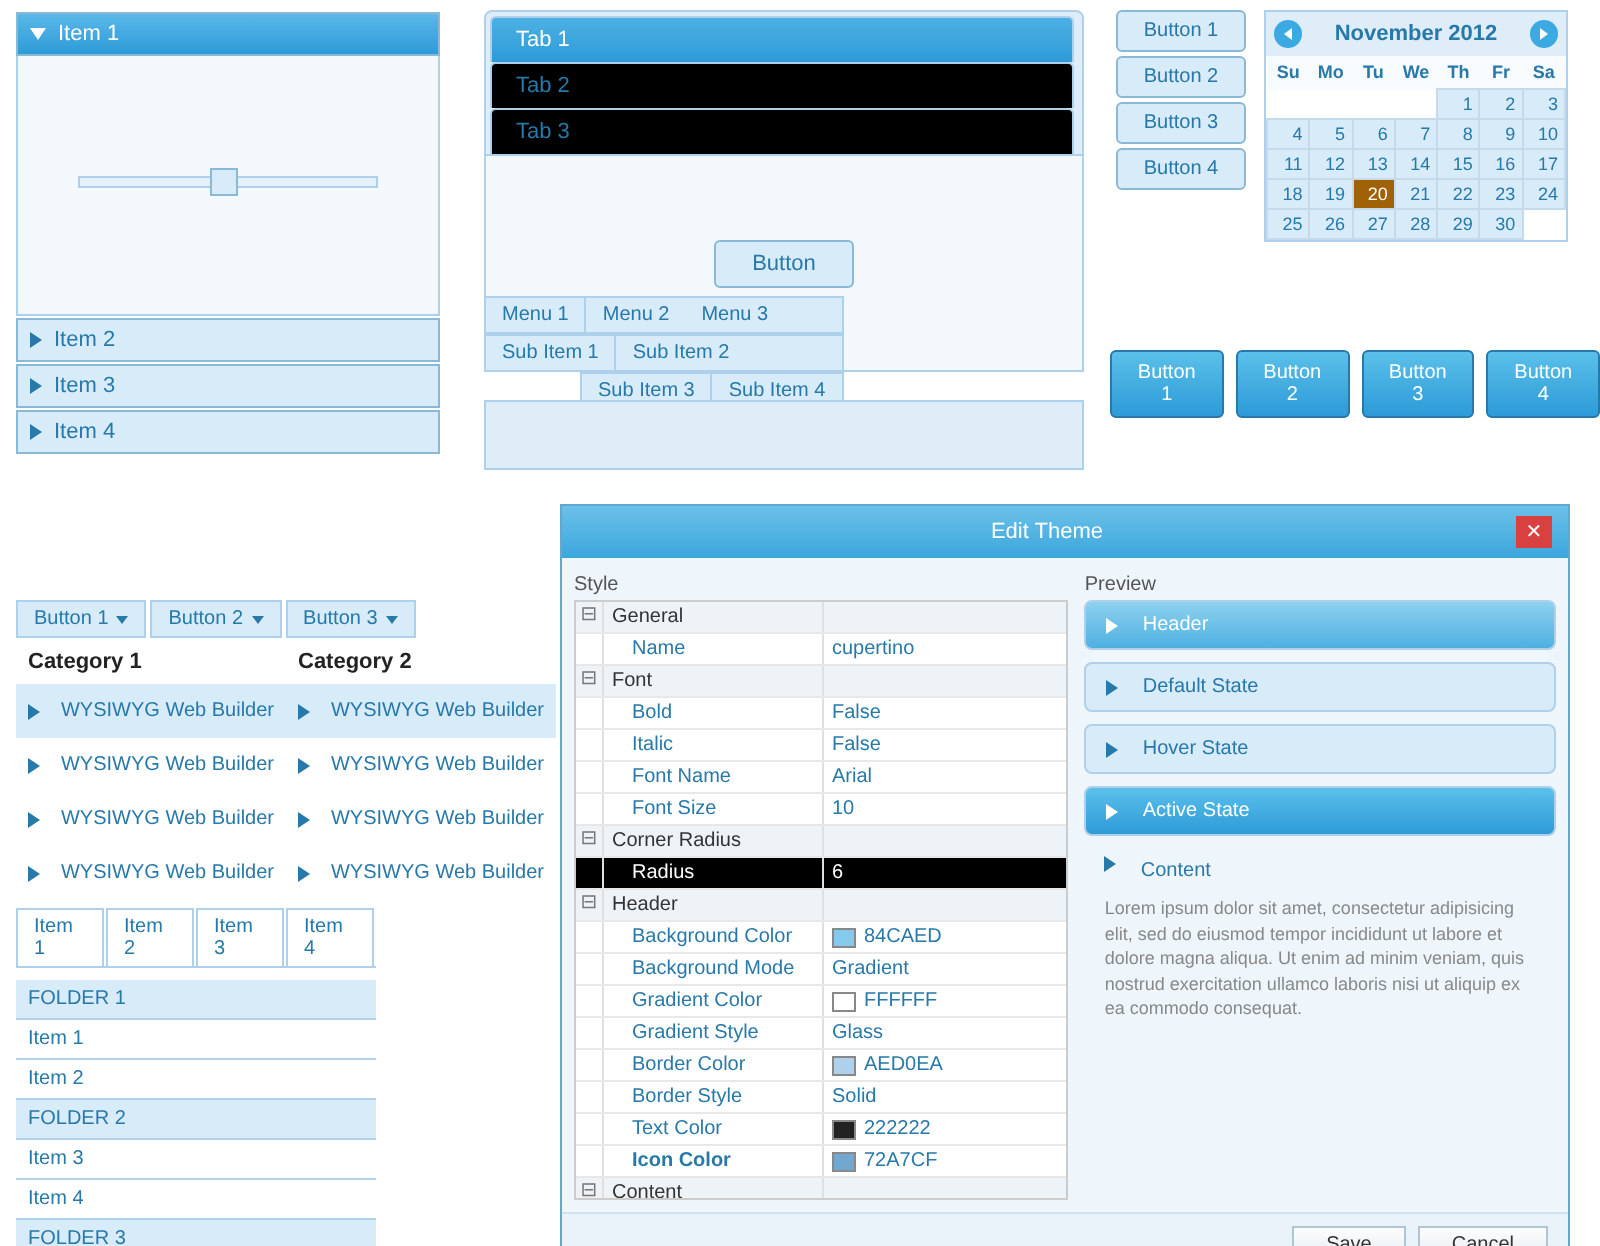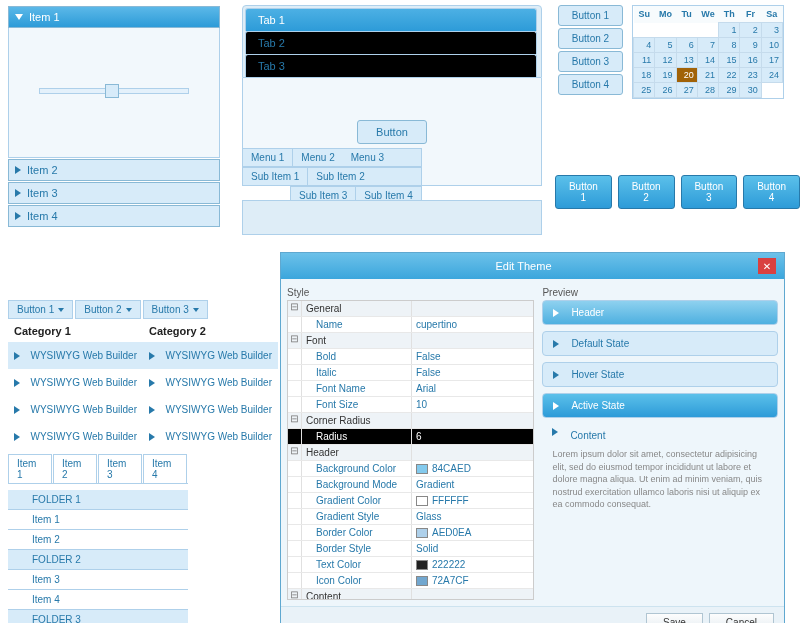--- a/index.html
+++ b/index.html
@@ -47,21 +47,21 @@
 .category-grid { position: absolute; left: 8px; top: 320px; width: 270px; }
 .cat-cols { display: flex; }
 .cat-col { flex: 1; }
 .cat-head { font-weight: bold; color: #222; font-size: 11px; padding: 5px 6px; }
 .cat-item { padding: 8px 6px; font-size: 10px; color: #2779aa; display: flex; align-items: center; gap: 4px; cursor: pointer; justify-content: flex-end; }
 .cat-item.first { background: #d7ebf9; }
 .cat-item .tri-right { border-left-color: #2779aa; }
 .tab-row-small { position: absolute; left: 8px; top: 454px; display: flex; border-bottom: 1px solid #aed0ea; width: 180px; }
 .tab-sm { padding: 3px 8px; border: 1px solid #aed0ea; border-bottom: none; margin-right: 1px; font-size: 10px; color: #2779aa; cursor: pointer; }
 .folder-list { position: absolute; left: 8px; top: 490px; width: 180px; }
-.folder-item { padding: 4px 24px; border-bottom: 1px solid #aed0ea; font-size: 10px; color: #2779aa; cursor: pointer; }
+.folder-item { padding: 4px 6px; border-bottom: 1px solid #aed0ea; font-size: 10px; color: #2779aa; cursor: pointer; }
 .folder-item.folder { background: #d7ebf9; font-weight: normal; }
 .dialog { position: absolute; left: 280px; top: 252px; width: 505px; border: 1px solid #5fa8d0; background: #eef6fb; }
 .dlg-title { background: linear-gradient(#6cc1e9, #3ba6dc); color: #fff; padding: 5px 8px; font-size: 11px; text-align: center; display: flex; justify-content: space-between; align-items: center; }
 .dlg-close { width: 18px; height: 16px; background: #d94040; color: #fff; display: flex; align-items: center; justify-content: center; cursor: pointer; font-size: 10px; }
 .dlg-body { display: flex; padding: 6px; gap: 8px; }
 .dlg-panel { flex: 1; }
 .dlg-panel-title { font-size: 10px; color: #555; padding: 2px 0; }
 .prop-grid { border: 1px solid #ccc; background: #fff; height: 300px; overflow: hidden; font-size: 10px; }
 .prop-row { display: flex; border-bottom: 1px solid #e8e8e8; }
 .prop-row.group { background: #eef3f7; font-weight: normal; color: #333; }
@@ -123,20 +123,25 @@
 </div>
 
 <div class="btn-col">
   <button class="btn-ui">Button 1</button>
   <button class="btn-ui">Button 2</button>
   <button class="btn-ui">Button 3</button>
   <button class="btn-ui">Button 4</button>
 </div>
 
 <div class="calendar">
+  <div class="cal-head">
+    <span class="cal-arrow cal-prev"></span>
+    <span>November 2012</span>
+    <span class="cal-arrow cal-next"></span>
+  </div>
   <table class="cal-table">
     <thead>
         <tr id="cal-dow">
           <th>Su</th>
           <th>Mo</th>
           <th>Tu</th>
           <th>We</th>
           <th>Th</th>
           <th>Fr</th>
           <th>Sa</th>
@@ -408,21 +413,21 @@
           <div class="prop-row">
             <div class="prop-expand"></div>
             <div class="prop-key" style="padding-left: 14px;">Text Color</div>
             <div class="prop-val">
               <span class="swatch" style="background: rgb(34, 34, 34);"></span>
               <span>222222</span>
             </div>
           </div>
           <div class="prop-row">
             <div class="prop-expand"></div>
-            <div class="prop-key" style="padding-left: 14px;">Icon Color</div>
+            <div class="prop-key" style="padding-left: 14px; font-weight: bold;">Icon Color</div>
             <div class="prop-val">
               <span class="swatch" style="background: rgb(114, 167, 207);"></span>
               <span>72A7CF</span>
             </div>
           </div>
           <div class="prop-row group">
             <div class="prop-expand">⊟</div>
             <div class="prop-key">Content</div>
             <div class="prop-val"></div>
           </div>

